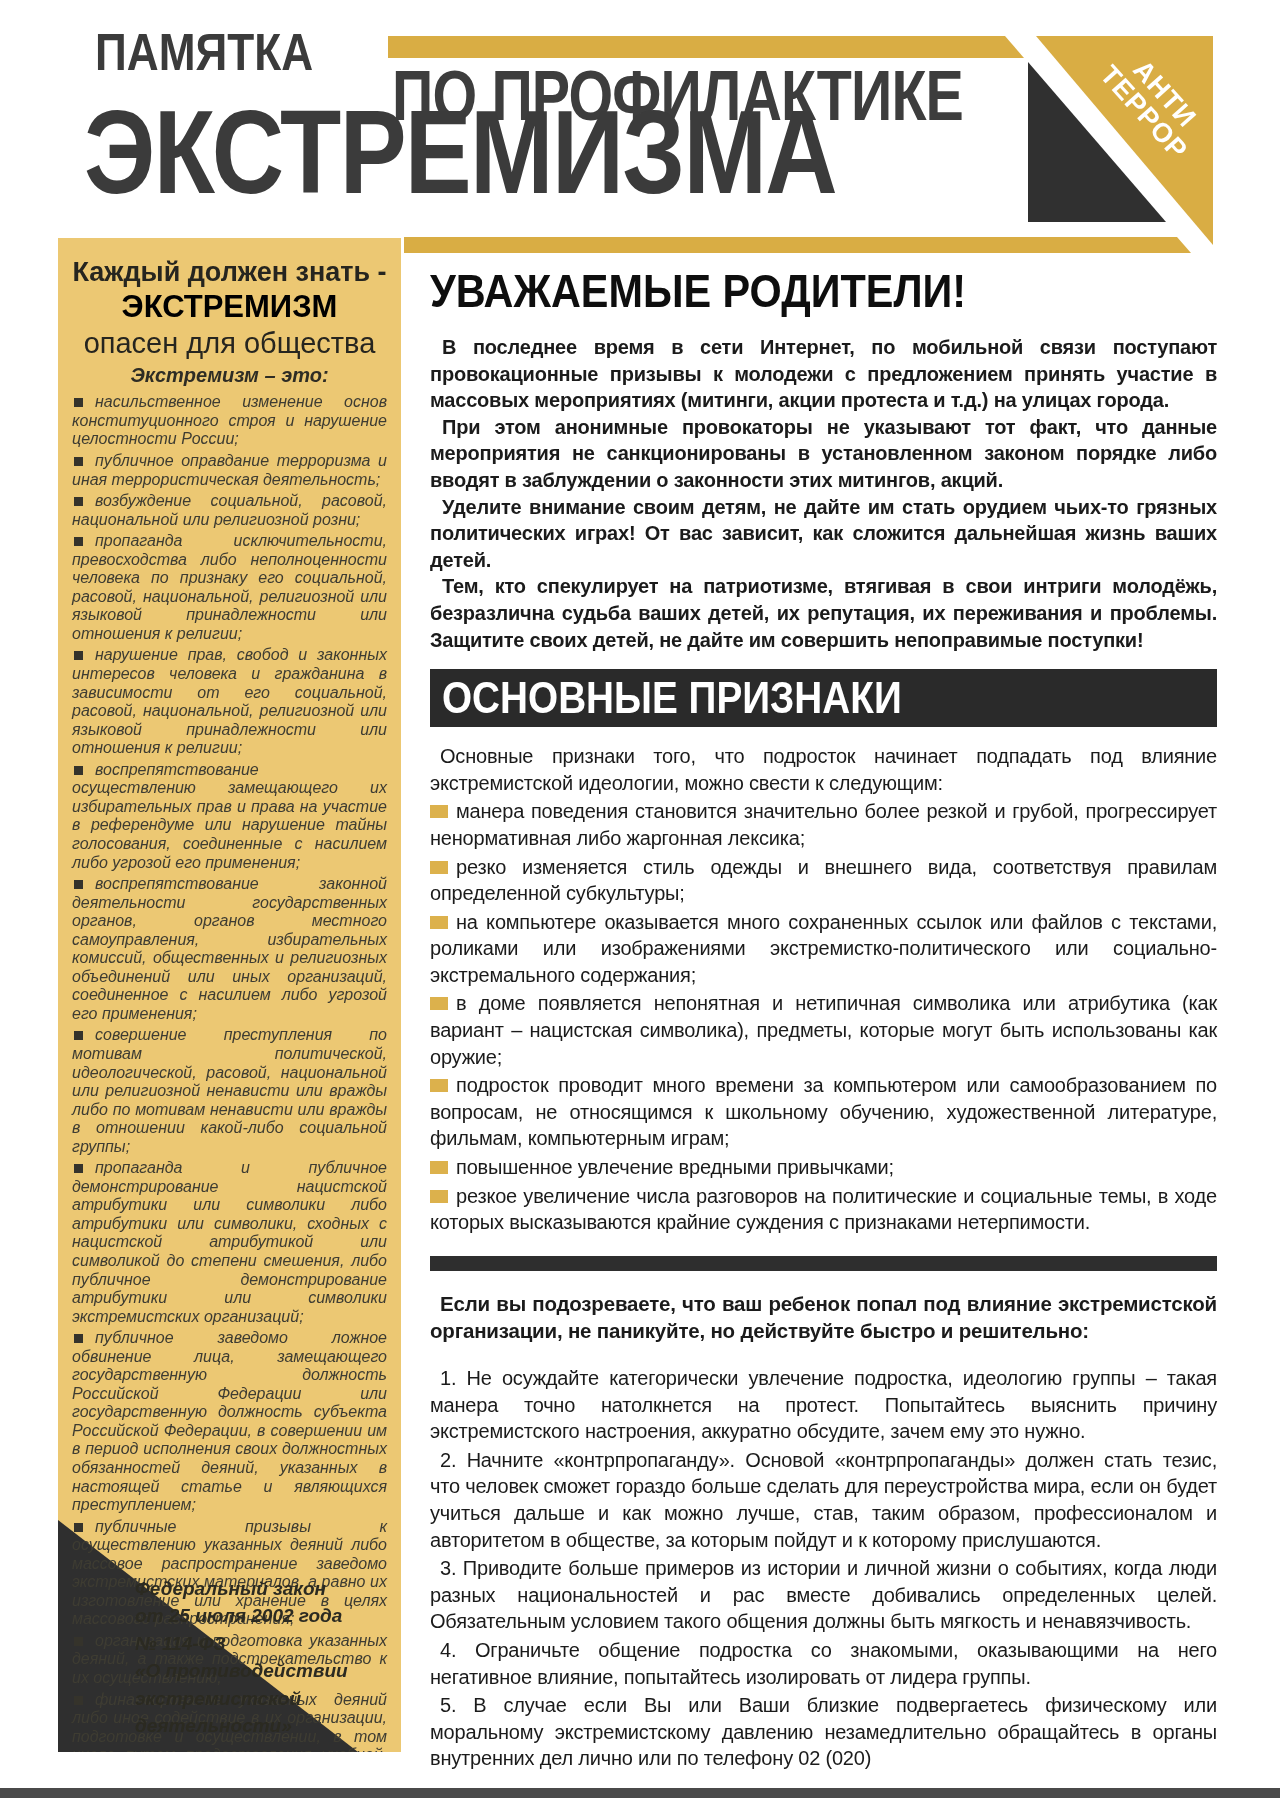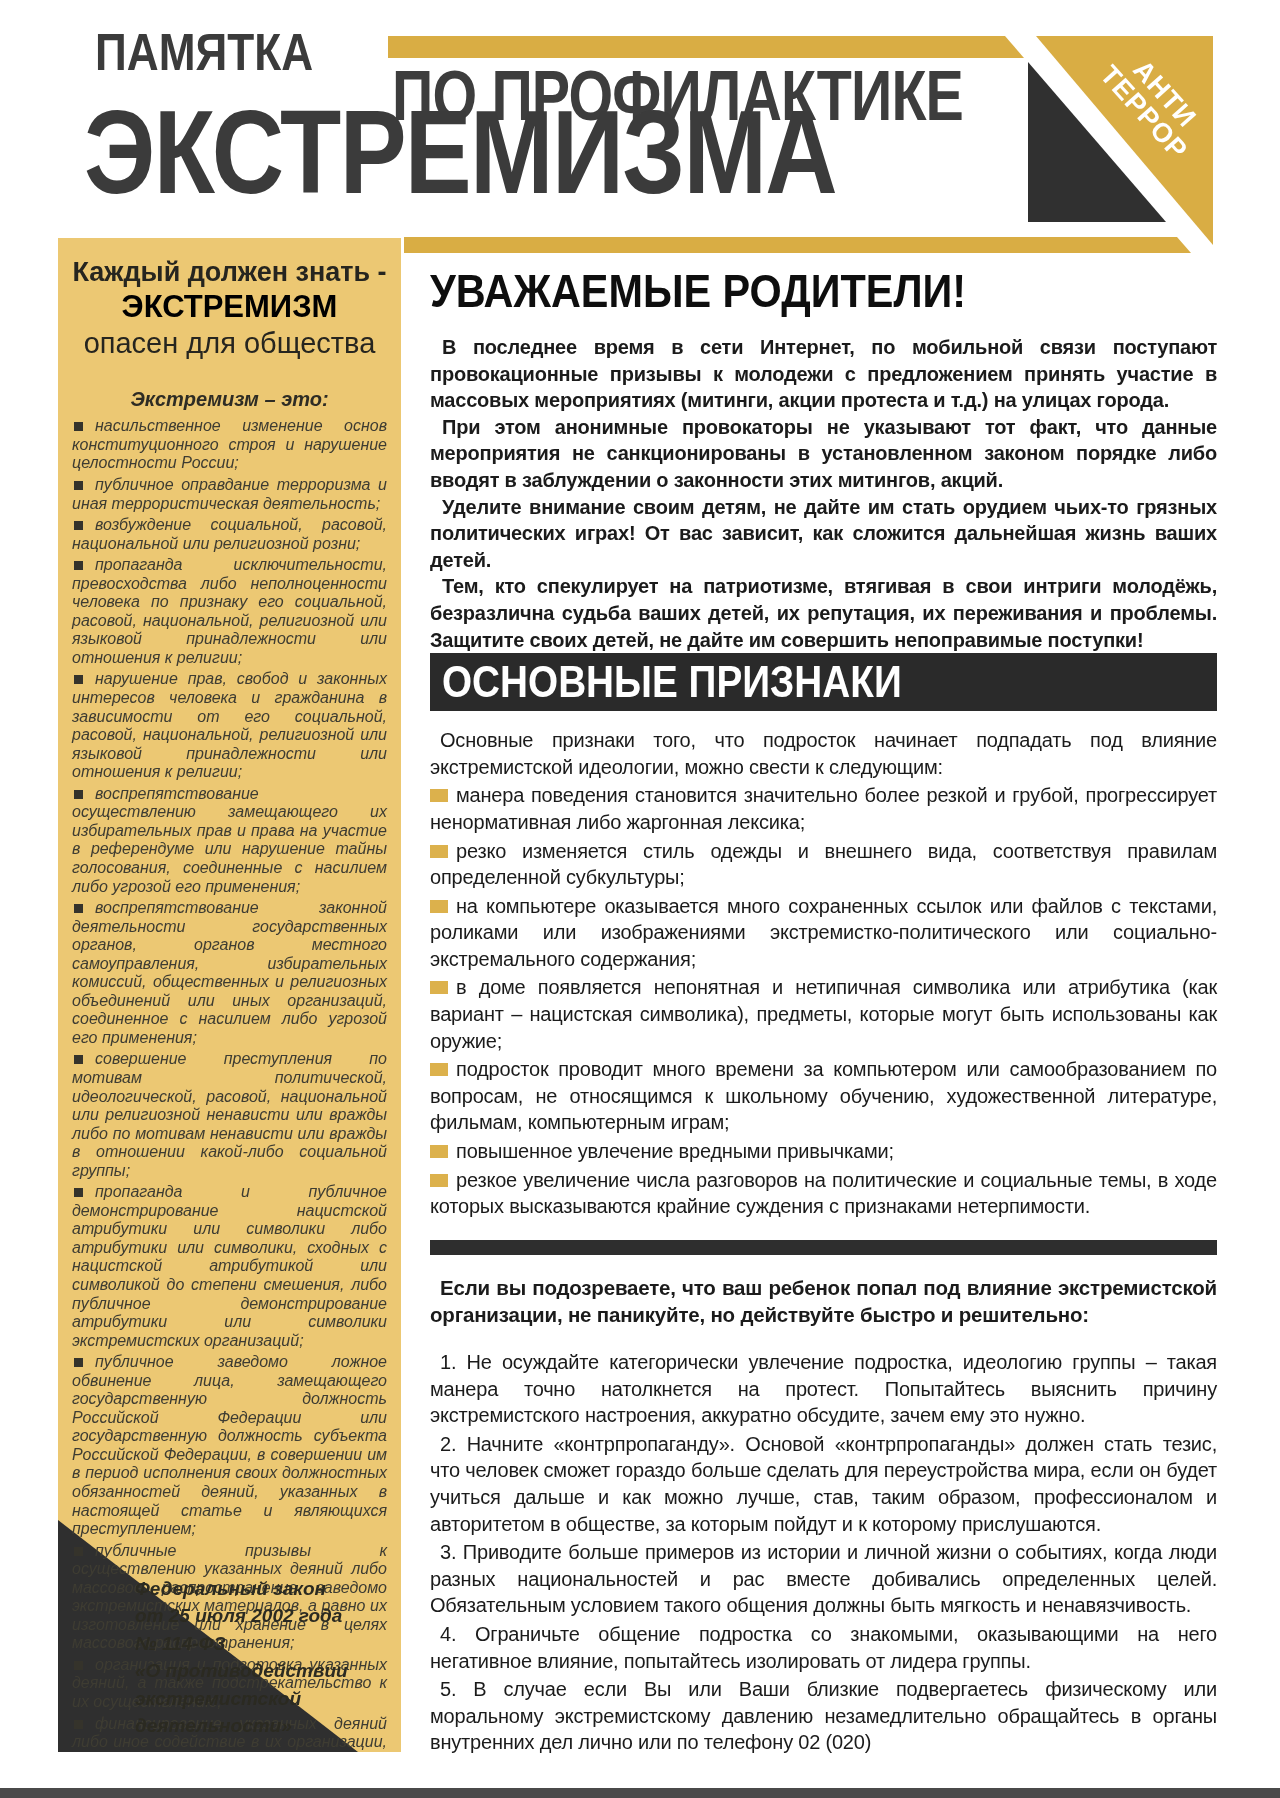--- a/index.html
+++ b/index.html
@@ -37,21 +37,21 @@
   .sidebar{
     position:absolute;left:58px;top:238px;width:343px;height:1514px;
     background:#ecc873;overflow:hidden;
   }
   .sidebar-inner{position:relative;padding:18px 14px 0 14px;z-index:2;}
   .sb-h1{font-size:27px;font-weight:bold;text-align:center;color:#26251f;line-height:1.2;}
   .sb-h2{font-size:31px;font-weight:bold;text-align:center;color:#000000;line-height:1.2;}
   .sb-h3{font-size:29px;font-weight:normal;text-align:center;color:#26251f;line-height:1.2;}
   .sb-list-title{
     text-align:center;font-style:italic;font-weight:bold;font-size:20px;
-    margin-top:28px;color:#2e2c24;
+    margin-top:4px;color:#2e2c24;
   }
   #sidebar-list{margin-top:6px;}
   #sidebar-list p{
     margin:0 0 3px 0;font-style:italic;font-size:16px;line-height:1.16;
     text-align:justify;color:#3e3c32;
   }
   .sq{display:inline-block;}
   .sq-dark{width:9px;height:9px;background:#35332b;margin:0 12px 0 2px;}
   .sq-gold{width:18px;height:13px;background:#dcb14c;margin:0 8px 0 0;}
   .sb-triangle{position:absolute;left:0;top:0;z-index:1;pointer-events:none;}
@@ -67,21 +67,21 @@
   .main-title{
     font-size:46px;font-weight:bold;color:#0e0e0e;white-space:nowrap;
     transform:scaleX(.9);transform-origin:left top;margin:8px 0 16px 0;
   }
   .body-para, #main-paragraphs p, #signs-list p, #advice-list p{
     margin:0;text-align:justify;font-size:20px;line-height:1.33;
     letter-spacing:-0.2px;color:#1b1b1b;
   }
   #main-paragraphs p{text-indent:12px;font-weight:bold;}
   .banner{
-    background:#2a2a2a;height:58px;
+    margin-top:16px;background:#2a2a2a;height:58px;
     display:flex;align-items:center;padding-left:12px;
   }
   .banner-text{
     color:#ffffff;font-size:44px;font-weight:bold;white-space:nowrap;
     transform:scaleX(.88);transform-origin:left center;
   }
   .signs-intro{margin-top:16px;text-indent:10px;}
   #signs-list{margin-top:2px;}
   #signs-list p{margin-top:2px;}
   .divider{margin:20px 0 16px 0;height:15px;background:#2e2e2e;}

